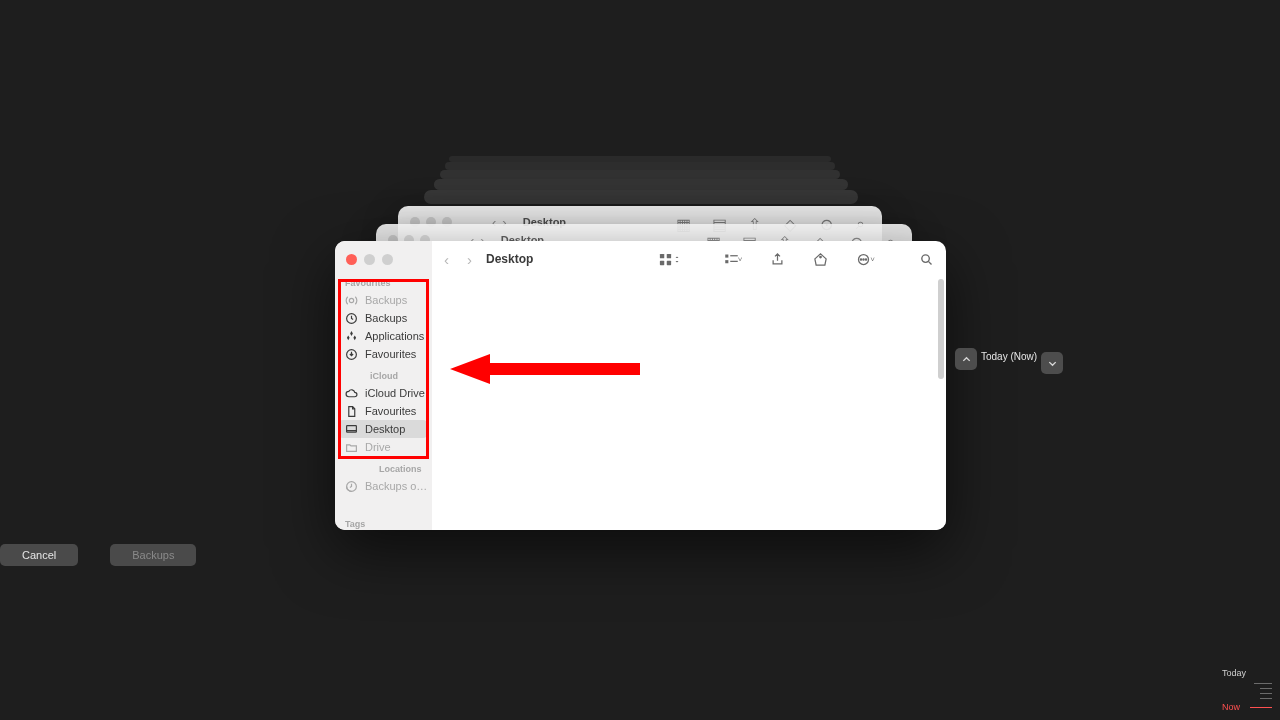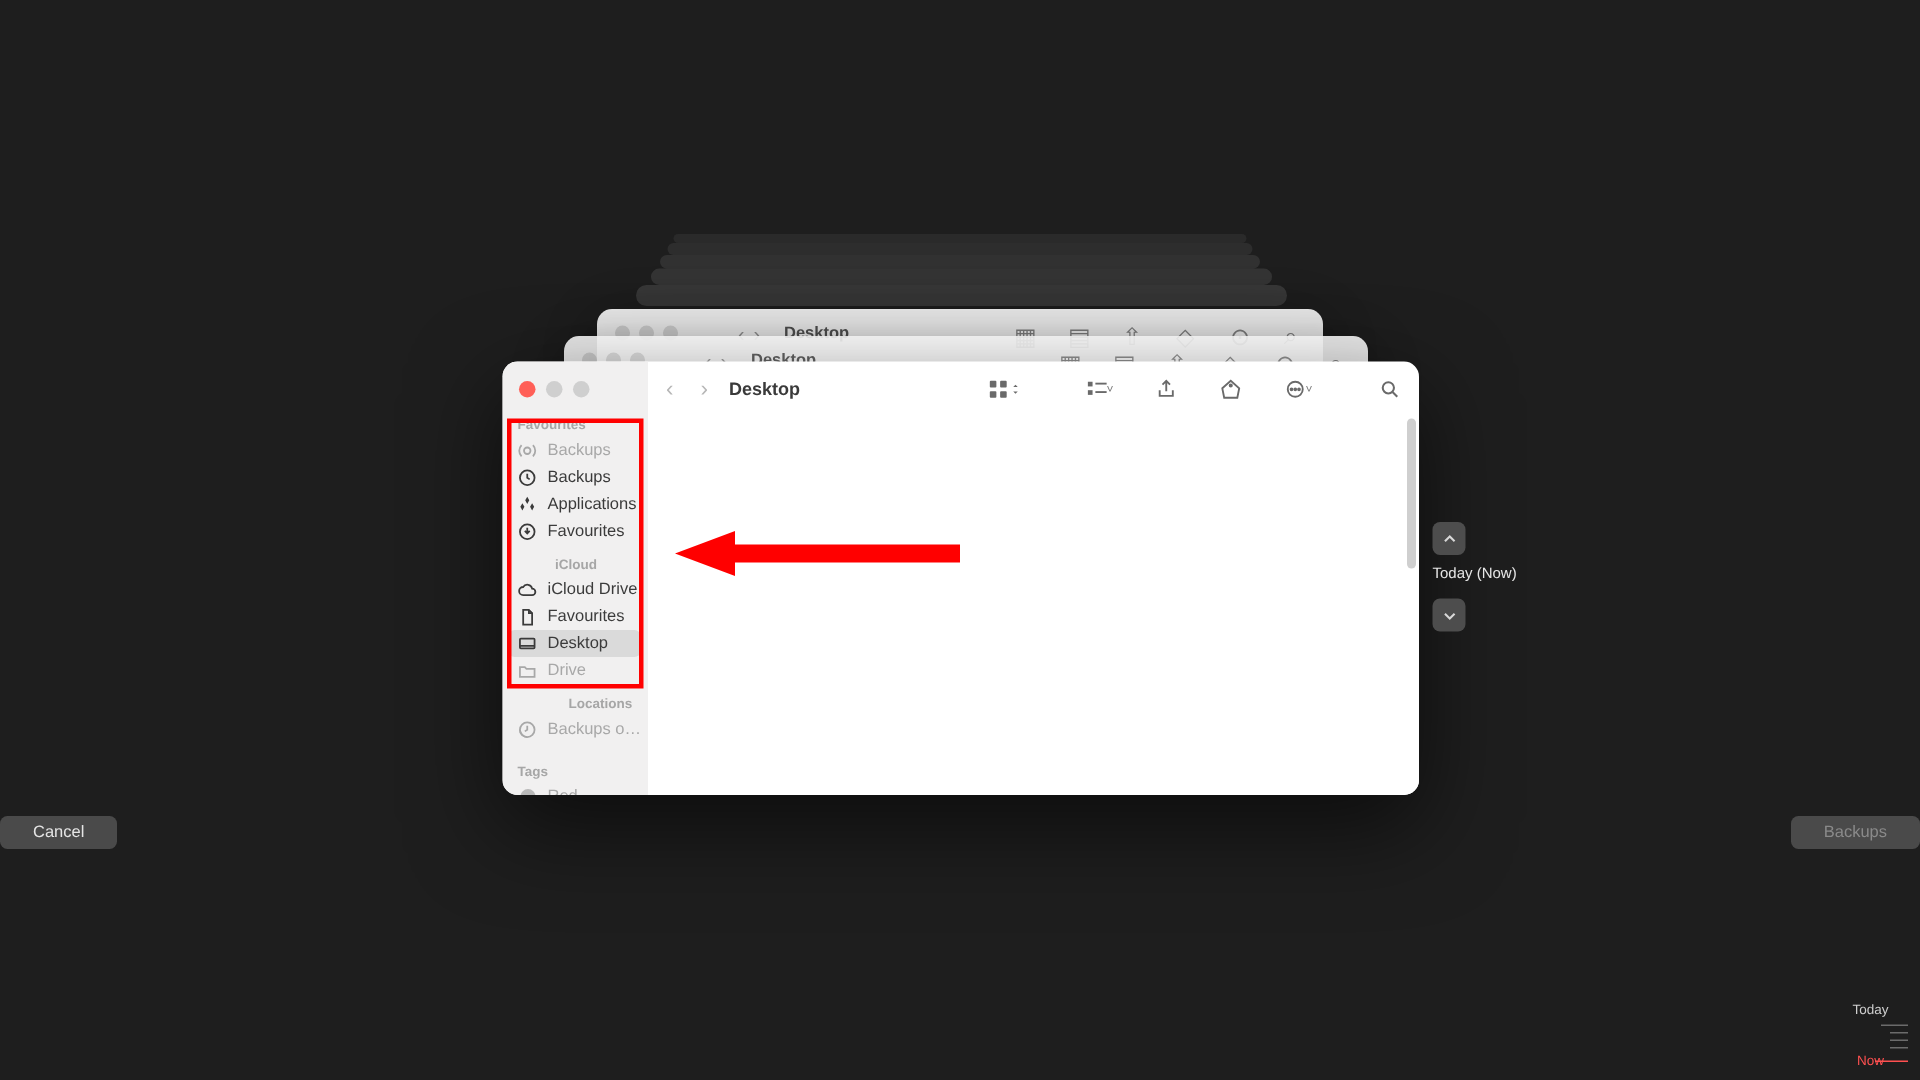--- a/index.html
+++ b/index.html
@@ -37,31 +37,31 @@
   .tb-spacer { flex:1; }
   .tb-ic { color:#6f6f6f; display:flex; align-items:center; gap:1px; }
   .tb-ic svg { width:15px; height:15px; }
   .tb-caret { font-size:8px; color:#7a7a7a; margin-left:-2px; }
   .content { flex:1; background:#fff; position:relative; }
   .scroll-ind { position:absolute; right:2px; top:2px; width:6px; height:100px; background:#cfcfcf; border-radius:3px; }
 
   .highlight-box { position:absolute; border:3px solid #ff0000; pointer-events:none; }
   .arrow { position:absolute; pointer-events:none; }
 
-  .buttons { position:absolute; left:0; right:0; top:544px; display:flex; justify-content:space-between; gap:32px; }
+  .buttons { position:absolute; left:0; right:0; top:544px; display:flex; justify-content:flex-start; gap:32px; }
   .btn { font-size:11px; color:#e5e5e5; background:#4a4a4a; border:none; border-radius:5px; padding:5px 22px; }
   .btn.disabled { color:#8a8a8a; }
 
-  .tm-panel { position:absolute; left:955px; top:348px; display:flex; flex-direction:column; align-items:flex-start; gap:4px; }
+  .tm-panel { position:absolute; left:955px; top:348px; display:flex; flex-direction:row; align-items:flex-start; gap:4px; }
   .tm-btn { width:22px; height:22px; background:#4d4d4d; border-radius:5px; display:flex; align-items:center; justify-content:center; color:#d7d7d7; }
   .tm-btn.down { margin-top:4px; }
   .tm-btn svg { width:11px; height:11px; }
   .tm-label { font-size:10px; color:#e6e6e6; margin:3px 0 3px 0; }
 
-  .timeline { position:absolute; right:8px; bottom:8px; width:50px; text-align:center; }
+  .timeline { position:absolute; right:8px; bottom:8px; width:50px; text-align:left; }
   .tl-label { font-size:9px; color:#cfcfcf; }
   .tl-now { font-size:9px; color:#ff5050; margin-top:24px; }
   .tl-ticks { position:absolute; right:0; top:11px; width:26px; }
   .tl-tick { height:1px; background:#6b6b6b; margin-top:4px; }
   .tl-tick.now { background:#ff5050; }
 </style>
 </head>
 <body>
 
 <div class="ghost" style="left:449px; top:156px; width:382px; height:6px; opacity:0.16;"></div>
@@ -206,21 +206,21 @@
       <span class="sb-icon">
           <svg viewBox="0 0 24 24" fill="none" stroke="#a8a8a8" stroke-width="2.2">
             <circle cx="12" cy="12" r="9"></circle>
             <path d="M12 7v5l-3 2"></path>
             <path d="M3 12a9 9 0 009 9"></path>
           </svg>
         </span>
       <span>Backups o…</span>
     </div>
 
-    <div class="sb-section" style="margin-top:12px;">Tags</div>
+    <div class="sb-section" style="margin-top:22px;">Tags</div>
     <div class="sb-item dim">
       <span class="sb-icon">
           <span class="sb-tagdot"></span>
         </span>
       <span>Red</span>
     </div>
   </div>
 
   <div class="main">
     <div class="toolbar">

